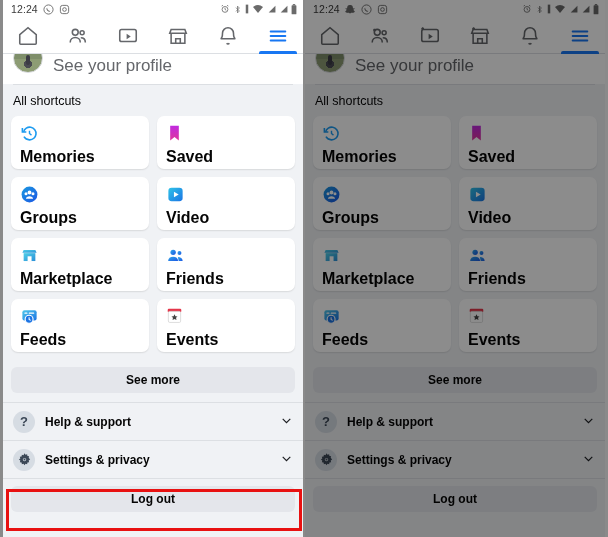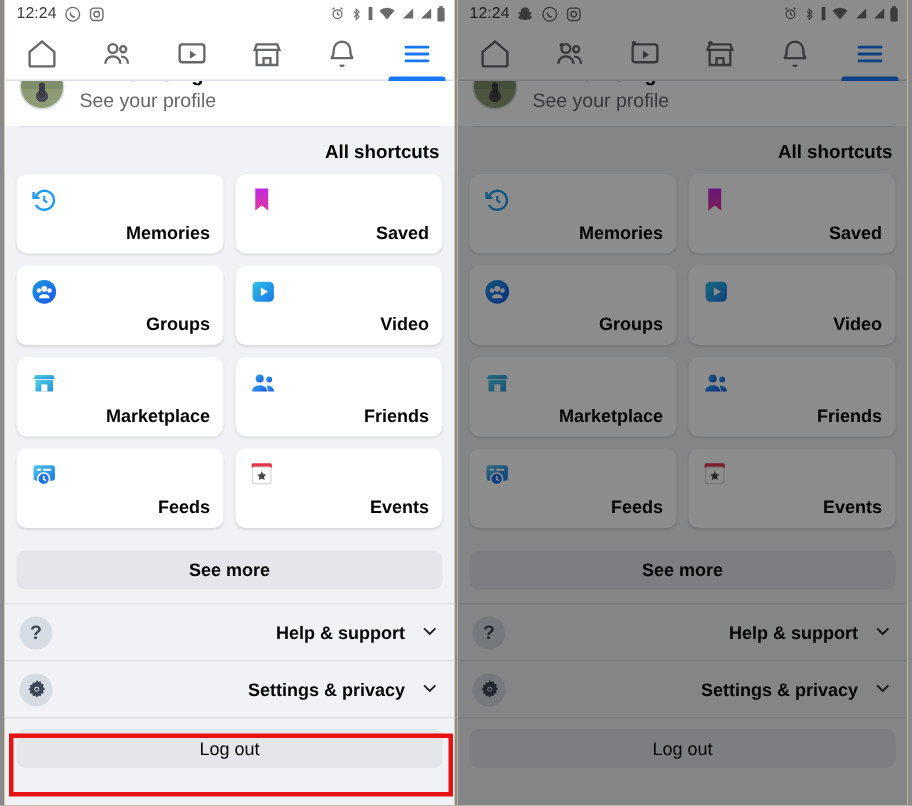--- a/index.html
+++ b/index.html
@@ -14,21 +14,21 @@
   .panel {
     position: relative;
     width: 304px; height: 537px;
     background: #f0f2f5;
     overflow: hidden;
     border: 3px solid #8a8a8a;
     border-top: 0; border-bottom: 0;
   }
   .panel.left { border-right: 1px solid #8a8a8a; }
   .panel.right { border-left: 1px solid #8a8a8a; }
-  .inner { position: relative; width: 100%; height: 100%; background: #eab308; text-align: right; }
+  .inner { position: relative; width: 100%; height: 100%; background: #4d7c0f; }
 
   
   .statusbar {
     height: 18px; background: #ffffff;
     display: flex; align-items: center; justify-content: space-between;
     padding: 0 6px 0 8px;
   }
   .sb-left { display: flex; align-items: center; gap: 5px; }
   .sb-time { font-size: 10.5px; color: #3a3a3a; letter-spacing: .1px; }
   .sb-right { display: flex; align-items: center; gap: 3px; }
@@ -63,37 +63,37 @@
        radial-gradient(circle at 50% 72%, #4a4a52 0 16%, transparent 17%),
        linear-gradient(#7f8f6a 0 55%, #8d9c74 55% 100%);
     border: 1px solid #d7d9dd; flex: none;
     position: relative; overflow: hidden;
   }
   .avatar::after {
     content:""; position:absolute; left:42%; top:38%; width:16%; height:36%;
     background:#3b3b44; border-radius:2px;
   }
   .pname { font-size: 13.5px; font-weight: bold; color: #050505; line-height: 14px; }
-  .psub  { font-size: 13px; color: #65676b; margin-top: 2px; }
+  .psub  { font-size: 17px; color: #65676b; margin-top: 2px; }
 
   .divline { height: 1px; background: #dcdfe3; margin: 0 10px; }
 
   .section-title {
-    font-size: 12.5px; font-weight: bold; color: #050505;
+    font-size: 12.5px; font-weight: normal; color: #050505;
     padding: 9px 10px 8px 10px; background: #f0f2f5;
   }
 
   .grid { display: grid; grid-template-columns: 1fr 1fr; gap: 8px; padding: 0 8px; }
   .card {
     background: #fff; border-radius: 7px; height: 53px;
     padding: 7px 9px 0 9px; box-shadow: 0 1px 1.5px rgba(0,0,0,.10);
     display: flex; flex-direction: column; justify-content: flex-start;
   }
   .card-icon { height: 20px; display: flex; align-items: center; }
-  .card-label { font-size: 12px; font-weight: bold; color: #050505; margin-top: 5px; }
+  .card-label { font-size: 16px; font-weight: bold; color: #050505; margin-top: 5px; }
 
   .seemore-wrap { padding: 15px 8px 9px 8px; }
   .seemore {
     background: #e4e6eb; border-radius: 6px; height: 26px;
     display: flex; align-items: center; justify-content: center;
     font-size: 12px; font-weight: bold; color: #050505;
   }
 
   .listrow {
     background: #f0f2f5; height: 38px;
@@ -105,21 +105,21 @@
     width: 22px; height: 22px; border-radius: 50%;
     background: #d6dce3; display: flex; align-items: center; justify-content: center;
     color: #3b4756; font-size: 13px; font-weight: bold; flex: none;
   }
   .chev { color: #1c1e21; font-size: 12px; }
 
   .logout-wrap { padding: 7px 8px 8px 8px; border-top: 1px solid #dcdfe3; }
   .logout-btn {
     background: #e4e6eb; border-radius: 6px; height: 26px;
     display: flex; align-items: center; justify-content: center;
-    font-size: 12px; font-weight: normal; color: #050505;
+    font-size: 12px; font-weight: bold; color: #050505;
   }
 
   
   .annot { position: absolute; border: 3px solid #e81111; pointer-events: none; }
   #annot-logout { left: 3px; top: 489px; width: 296px; height: 42px; }
 
   
   .dim {
     position: absolute; inset: 0; background: rgba(0,0,0,.45); z-index: 5;
   }

